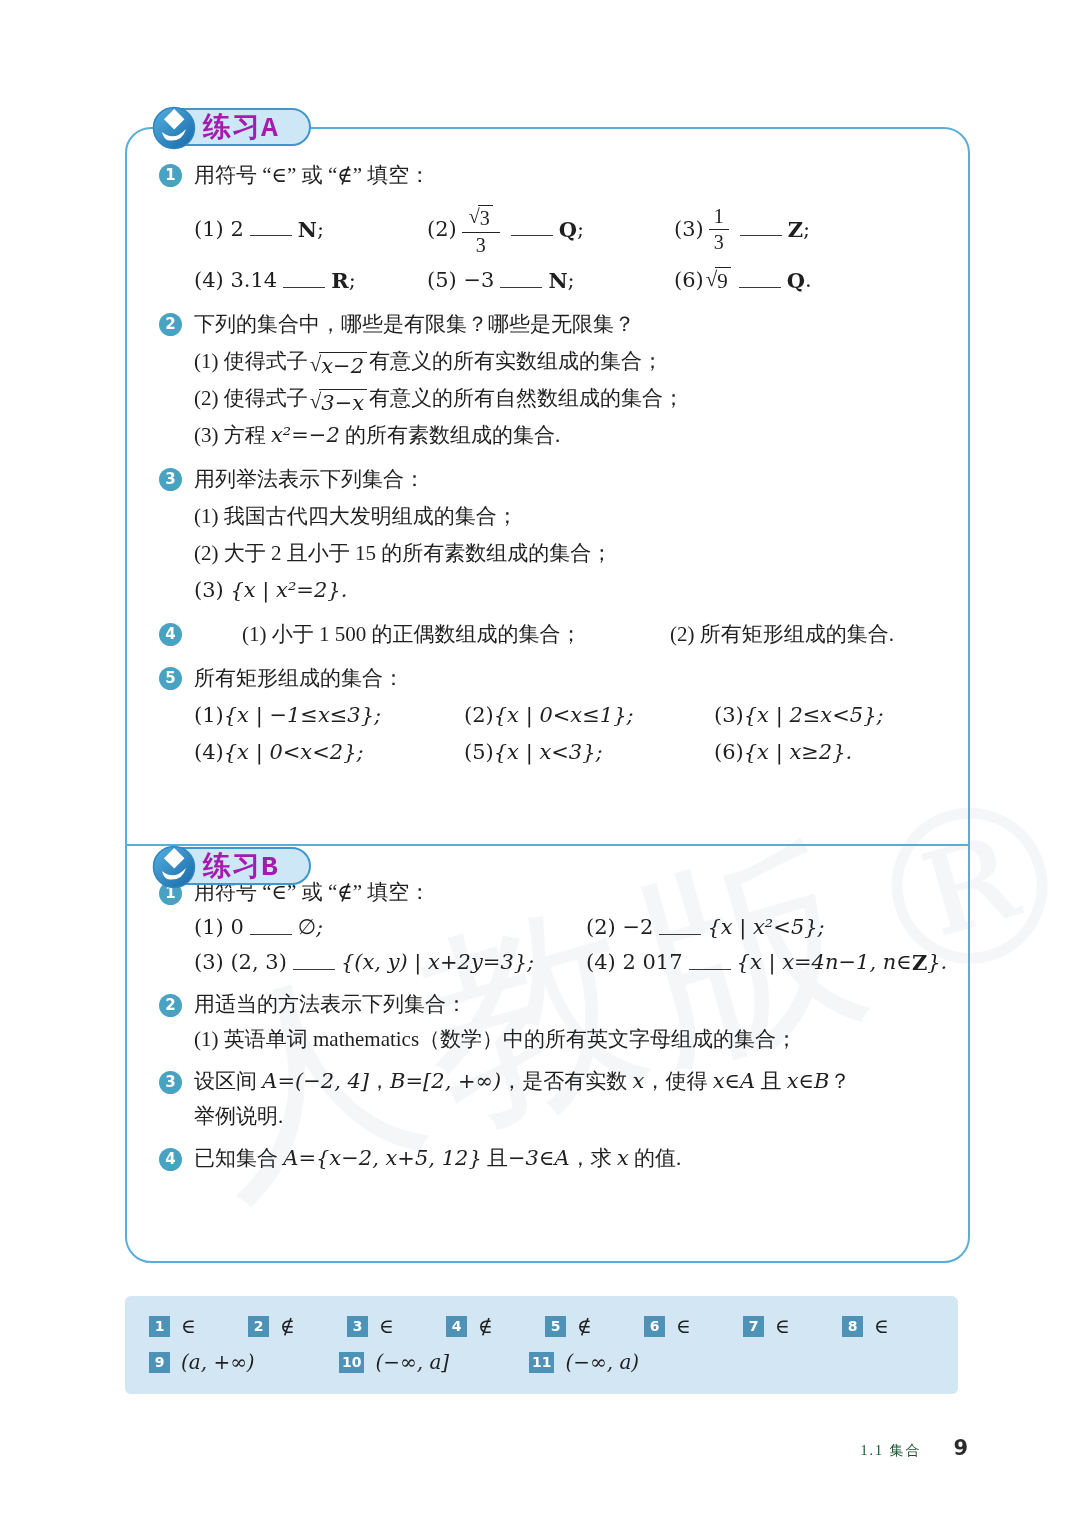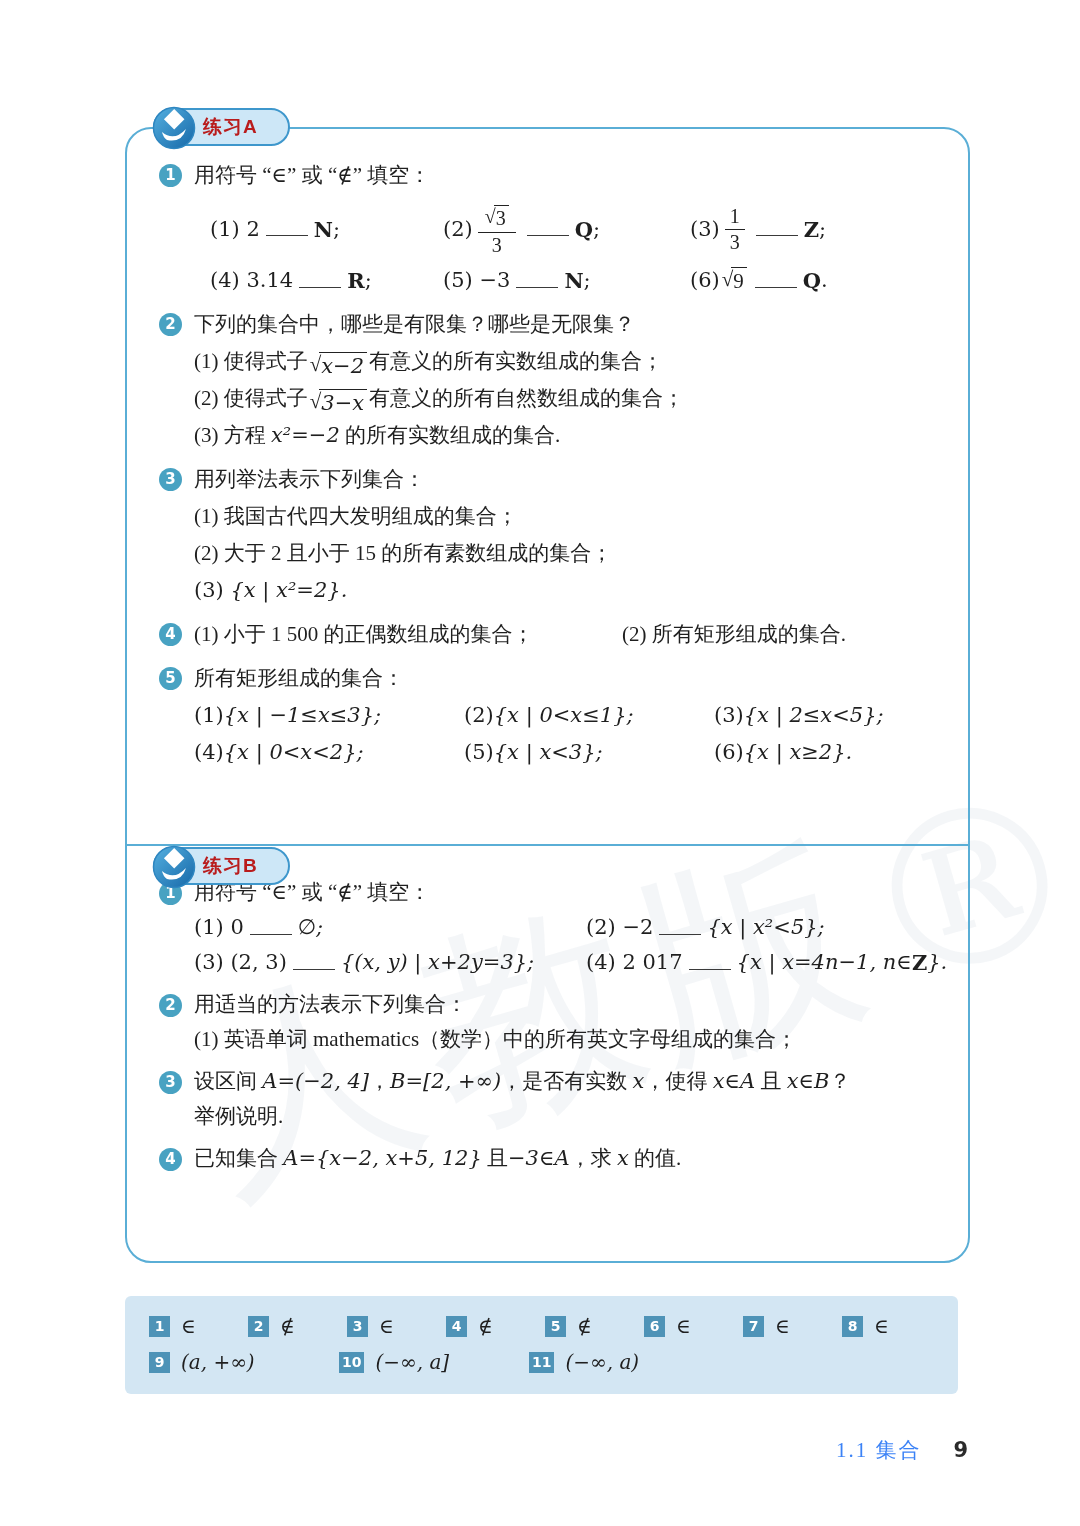--- a/index.html
+++ b/index.html
@@ -26,22 +26,22 @@
   
   .badge {
     position: absolute; height: 38px; display: flex; align-items: center;
     background: #cde7f7; border: 2px solid #3e97cc; border-radius: 20px;
     padding: 0 30px 0 48px; z-index: 3;
   }
   .badgeA { left: 26px; top: -21px; }
   .badgeB { left: 26px; top: 694px; margin-top: 24px; }
   .badge .bicon { position: absolute; left: -3px; top: -4px; width: 44px; height: 44px; }
   .badge .blabel {
-    font-family: Liberation Sans, sans-serif;
-    font-size: 19px; font-weight: bold; color: #b91c1c; letter-spacing: 1px;
+    font-family: Liberation Mono, monospace;
+    font-size: 28px; font-weight: bold; color: #a21caf; letter-spacing: 1px;
   }
   
   .sect { position: absolute; left: 24px; right: 12px; z-index: 2; }
   .sectA { top: 28px; }
   .sectB { top: 746px; }
   .q { display: flex; margin-bottom: 7px; }
   .qnum {
     flex: 0 0 23px; width: 23px; height: 23px; margin: 7px 12px 0 8px;
     background: #48a2c2; border-radius: 50%; color: #fff; text-align: center;
     font: bold 15px/23px "DejaVu Sans", sans-serif;
@@ -60,43 +60,43 @@
   .fn { padding: 0 5px 1px; border-bottom: 1.4px solid #222; }
   .fd { padding-top: 1px; }
   .sqrt { display: inline-flex; align-items: flex-start; vertical-align: -3px; margin: 0 2px; }
   .sg { line-height: 1.15; }
   .rd { border-top: 1.4px solid #222; line-height: 1.25; padding: 0 3px 0 2px; margin-left: -2px; }
   .rdm { font-family: "DejaVu Serif", serif; font-style: italic; }
   
   .row { display: flex; align-items: center; }
   .rowF { height: 62px; margin: 4px 0 2px; }
   .cell { display: flex; align-items: center; }
-  .rA1 .c1 { width: 233px; margin-left: 16px; } .rA1 .c2 { width: 247px; }
+  .rA1 .c1 { width: 233px; } .rA1 .c2 { width: 247px; }
   .rA5 .c1 { width: 270px; } .rA5 .c2 { width: 250px; }
-  .rA4 .c1 { width: 428px; }
+  .rA4 .c1 { width: 428px; margin-left: 48px; }
   .rB1a .c1 { width: 392px; }
   
   .ansbox {
     position: absolute; left: 125px; top: 1296px; width: 833px; height: 98px;
     background: #d3e6f3; border-radius: 6px; padding: 18px 24px; z-index: 1;
   }
   .ansrow { display: flex; align-items: center; }
   .ansrow + .ansrow { margin-top: 12px; }
   .ai { display: flex; align-items: center; width: 99px; }
   .ai.wide { width: 190px; }
   .ai.last { width: auto; }
   .an {
     min-width: 21px; height: 21px; padding: 0 3px; margin-right: 11px;
     background: #4e93b7; color: #fff; text-align: center;
     font: bold 14px/21px "DejaVu Sans", sans-serif;
   }
   .av { font-size: 20px; font-family: "DejaVu Serif", "DejaVu Sans", serif; font-style: italic; }
   
   .footer { position: absolute; right: 112px; top: 1436px; display: flex; align-items: baseline; z-index: 1; }
-  .fsec { color: #3b82f6; font-size: 21px; letter-spacing: 2px; }
+  .fsec { color: #14532d; font-size: 14px; letter-spacing: 2px; }
   .fpag { color: #2b2b2b; font-size: 21px; font-weight: bold; margin-left: 32px;
           font-family: "DejaVu Sans", sans-serif; }
 </style>
 </head>
 <body>
 
 <div class="page">
 
   <div class="wm">人教版®</div>
 
@@ -186,21 +186,21 @@
         <div class="qbody">
           <div class="t">下列的集合中，哪些是有限集？哪些是无限集？</div>
           <div><span class="t">(1) 使得式子</span><span class="sqrt">
                 <span class="sg">√</span>
                 <span class="rd rdm">x−2</span>
               </span><span class="t">有意义的所有实数组成的集合；</span></div>
           <div><span class="t">(2) 使得式子</span><span class="sqrt">
                 <span class="sg">√</span>
                 <span class="rd rdm">3−x</span>
               </span><span class="t">有意义的所有自然数组成的集合；</span></div>
-          <div><span class="t">(3) 方程 </span><span class="m">x²=−2</span><span class="t"> 的所有实数组成的集合.</span></div>
+          <div><span class="t">(3) 方程 </span><span class="m">x²=−2</span><span class="t"> 的所有素数组成的集合.</span></div>
         </div>
       </div>
 
       <div class="q">
         <span class="qnum">3</span>
         <div class="qbody">
           <div class="t">用列举法表示下列集合：</div>
           <div class="t">(1) 我国古代四大发明组成的集合；</div>
           <div class="t">(2) 大于 2 且小于 15 的所有素数组成的集合；</div>
           <div><span class="lbl">(3) </span><span class="m">{x | x²=2}.</span></div>

